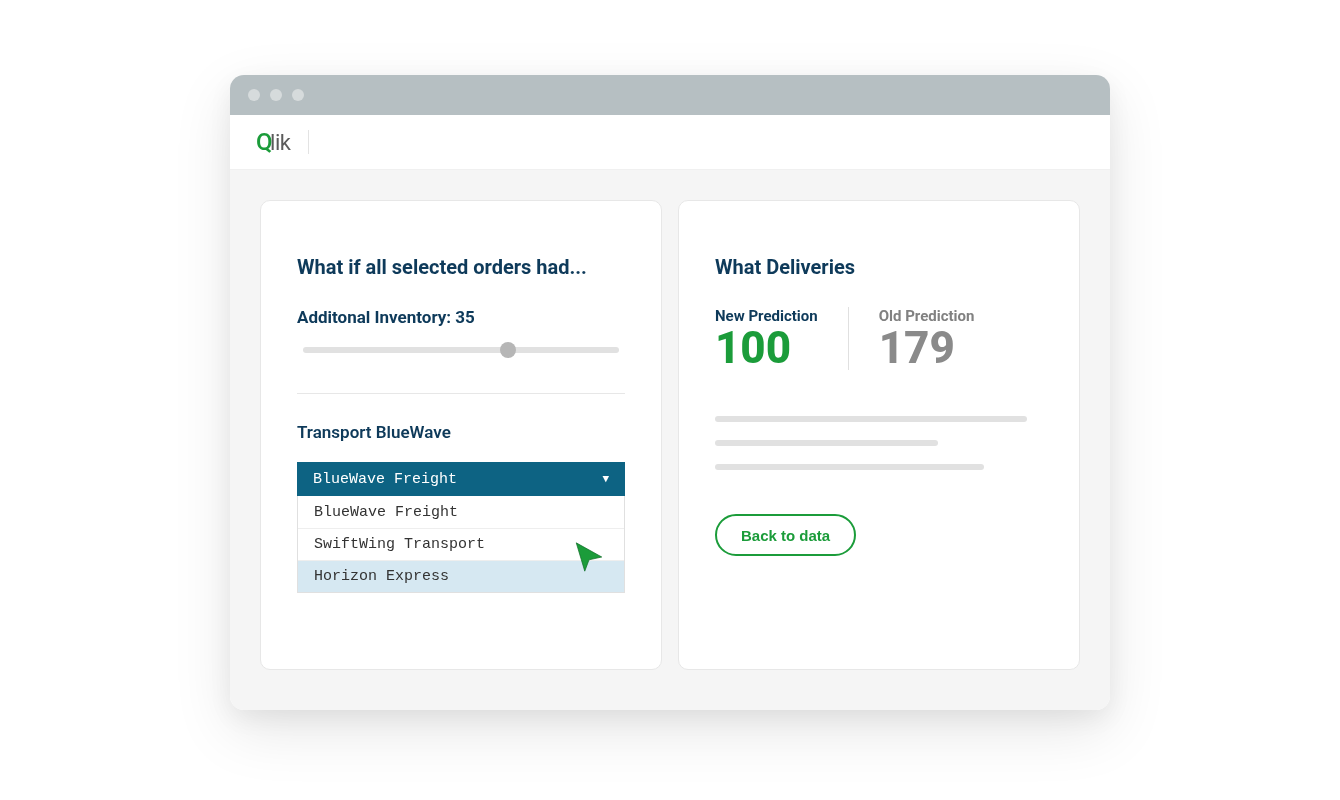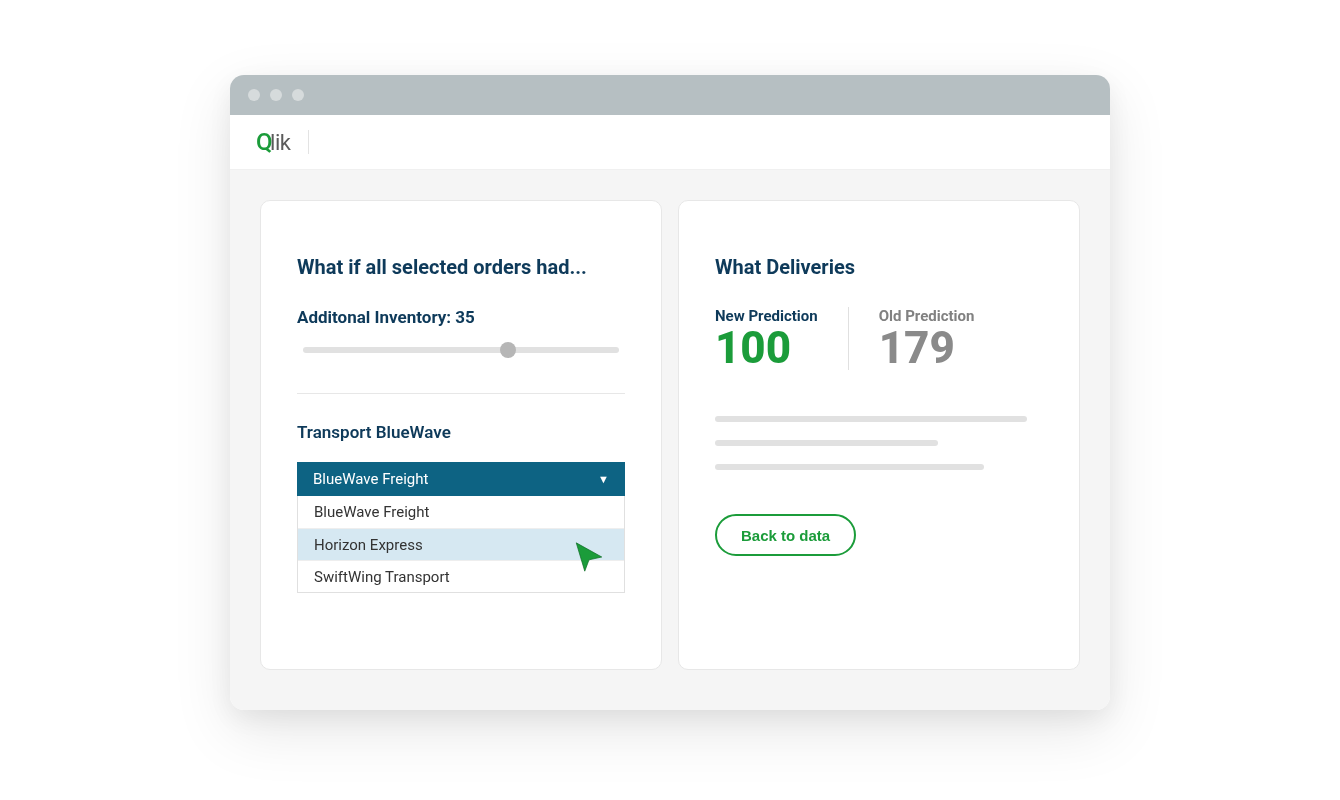--- a/index.html
+++ b/index.html
@@ -109,20 +109,21 @@
     background: #b6b6b6;
     cursor: pointer;
   }
   .thin-divider {
     height: 1px;
     background: #e7e7e7;
     margin-bottom: 28px;
   }
   .dropdown {
     position: relative;
+    font-family: Liberation Mono, monospace;
   }
   .dropdown-selected {
     background: #0d6383;
     color: #ffffff;
     height: 34px;
     display: flex;
     align-items: center;
     justify-content: space-between;
     padding: 0 16px;
     font-size: 15px;
@@ -250,22 +251,22 @@
 
       <div class="subhead" style="font-weight:600;">Transport BlueWave</div>
 
       <div class="dropdown">
         <div class="dropdown-selected">
           <span>BlueWave Freight</span>
           <span class="chevron-down">▼</span>
         </div>
         <div class="dropdown-list">
           <div class="dropdown-item">BlueWave Freight</div>
+          <div class="dropdown-item">SwiftWing Transport</div>
           <div class="dropdown-item highlighted">Horizon Express</div>
-          <div class="dropdown-item">SwiftWing Transport</div>
         </div>
 
         <svg class="cursor-pointer-icon" viewBox="0 0 24 24">
           <path d="M3 2 L21 12 L12 14 L9 22 Z" fill="#1b9c3a" stroke="#0d6b25" stroke-width="0.5"></path>
         </svg>
       </div>
     </div>
 
     <div class="card">
       <div class="card-title">What Deliveries</div>

